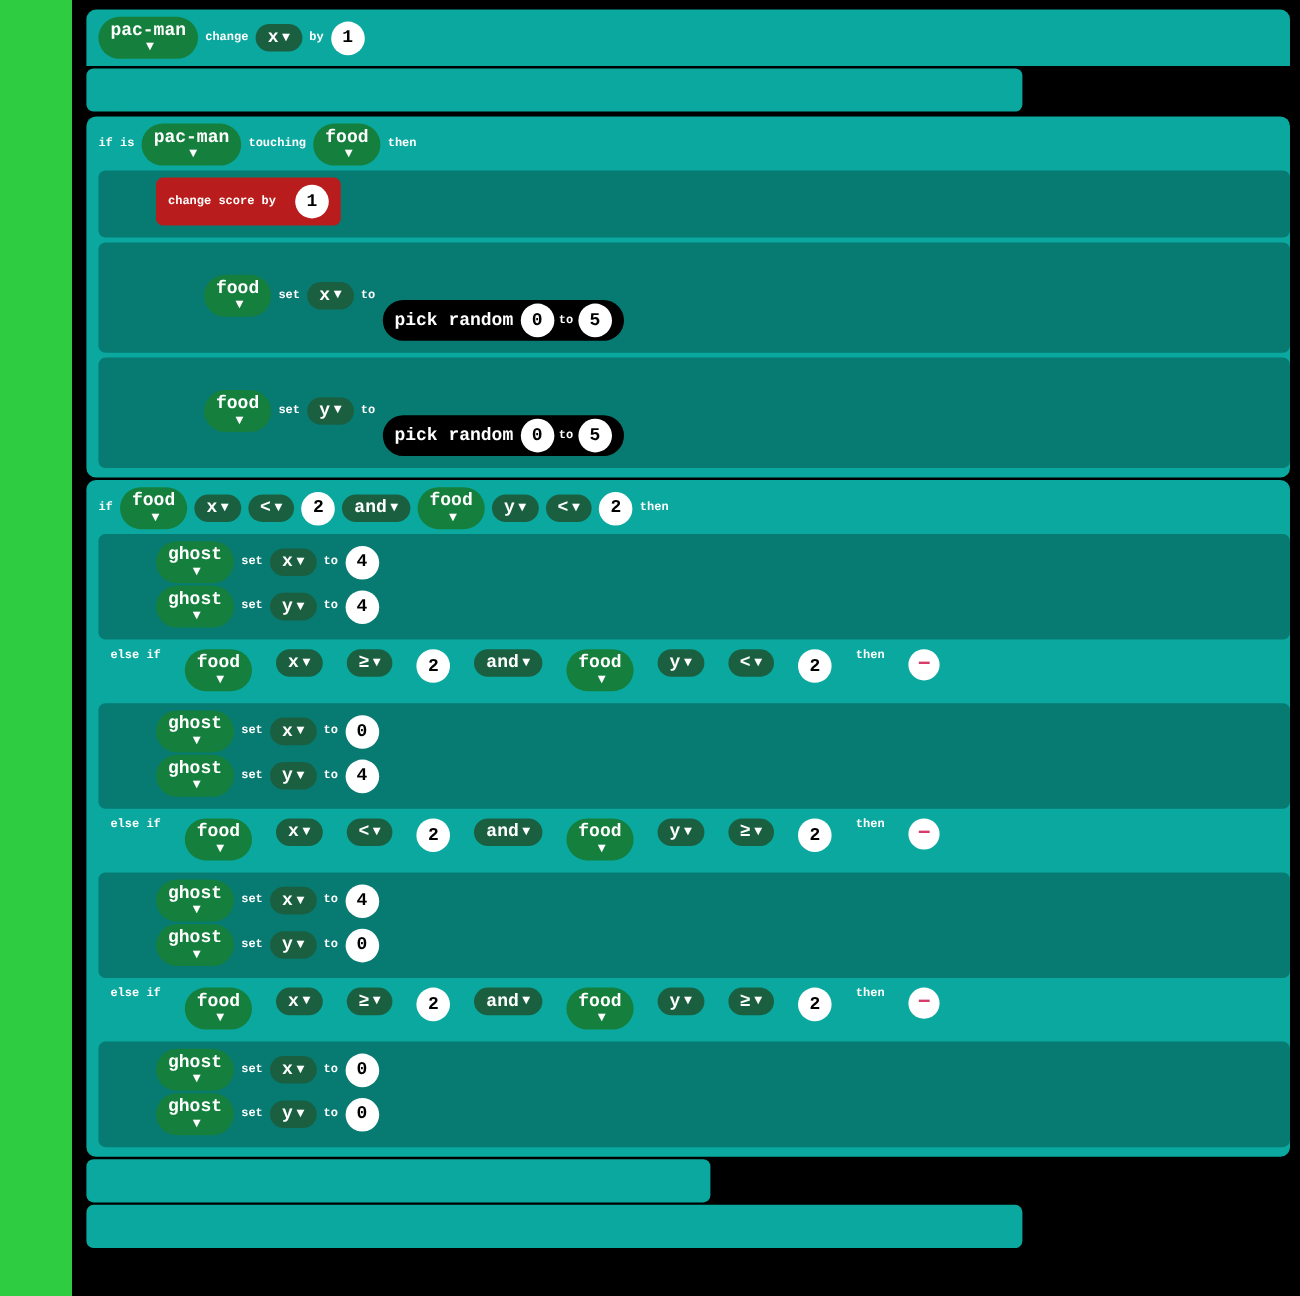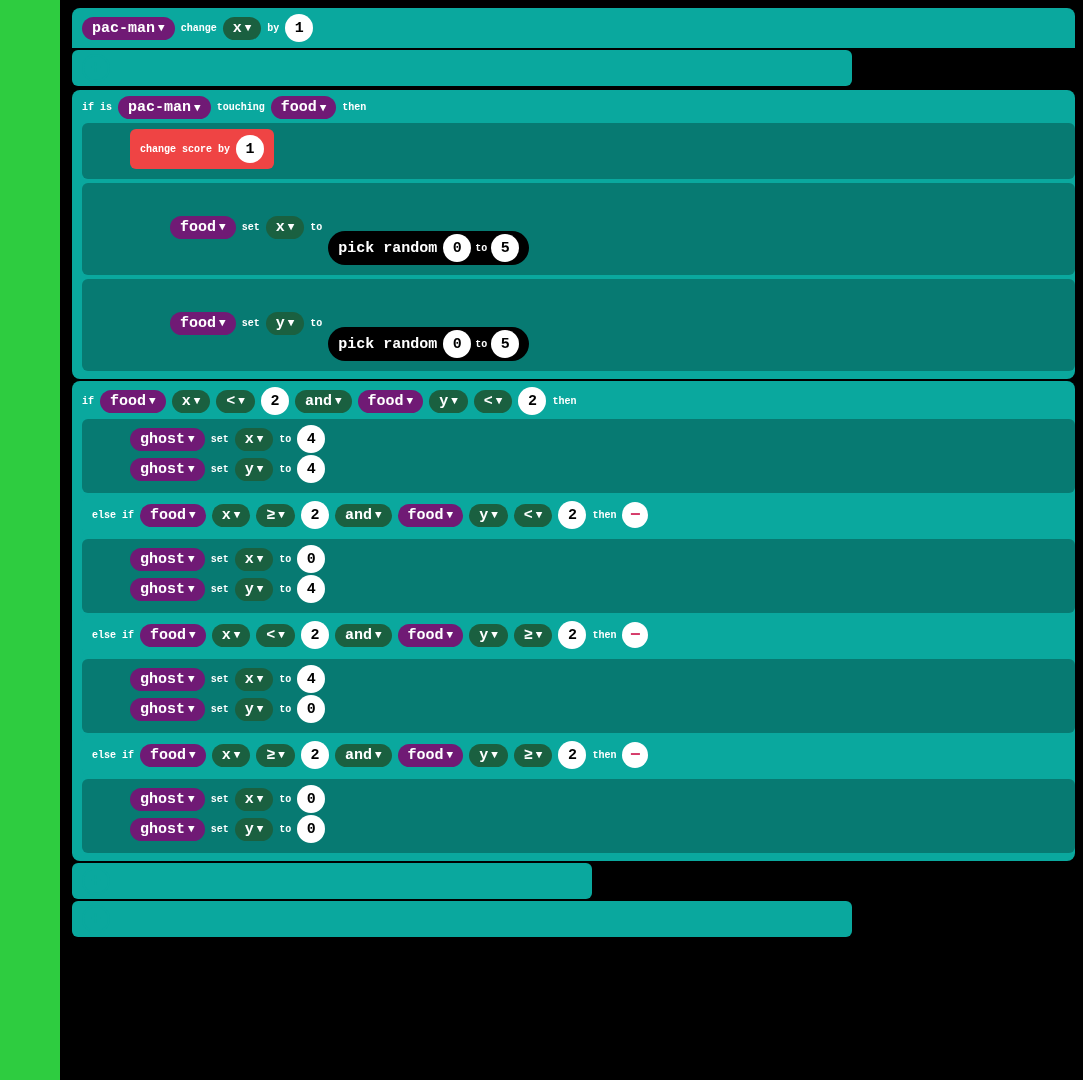--- a/index.html
+++ b/index.html
@@ -31,47 +31,48 @@
     .block-row {
       display: flex;
       align-items: center;
       flex-wrap: wrap;
       gap: 6px;
       margin-bottom: 4px;
     }
 
     
     .dark-teal-block {
-      background: #ef4444;
+      background: #b91c1c;
       border-radius: 6px;
       padding: 6px 10px;
       display: flex;
       align-items: center;
       flex-wrap: wrap;
-      gap: 6px;
+      gap: 16px;
       text-align: center;
     }
 
     .indent-1 { margin-left: 40px; }
     .indent-2 { margin-left: 80px; }
 
     
     .pill {
       display: inline-flex;
       align-items: center;
       border-radius: 20px;
       padding: 3px 10px;
       font-size: 15px;
       font-weight: bold;
       white-space: nowrap;
     }
 
     .pill-red {
-      background: #701a75;
+      background: #15803d;
       color: #fff;
+      flex-direction: column;
     }
 
     .pill-dark-green {
       background: #1a6040;
       color: #fff;
     }
 
     .pill-purple {
       background: #000000;
       color: #fff;
@@ -176,22 +177,22 @@
       width: 780px;
     }
 
     .add-bar-partial {
       width: 520px;
     }
 
     
     .else-if-row {
       display: flex;
-      align-items: center;
-      gap: 6px;
+      align-items: flex-start;
+      gap: 20px;
       flex-wrap: wrap;
       background: #0aa89e;
       border-radius: 6px;
       padding: 6px 10px;
       margin-bottom: 0;
     }
 
     
     .mb2 { margin-bottom: 2px; }
     .mb4 { margin-bottom: 4px; }

